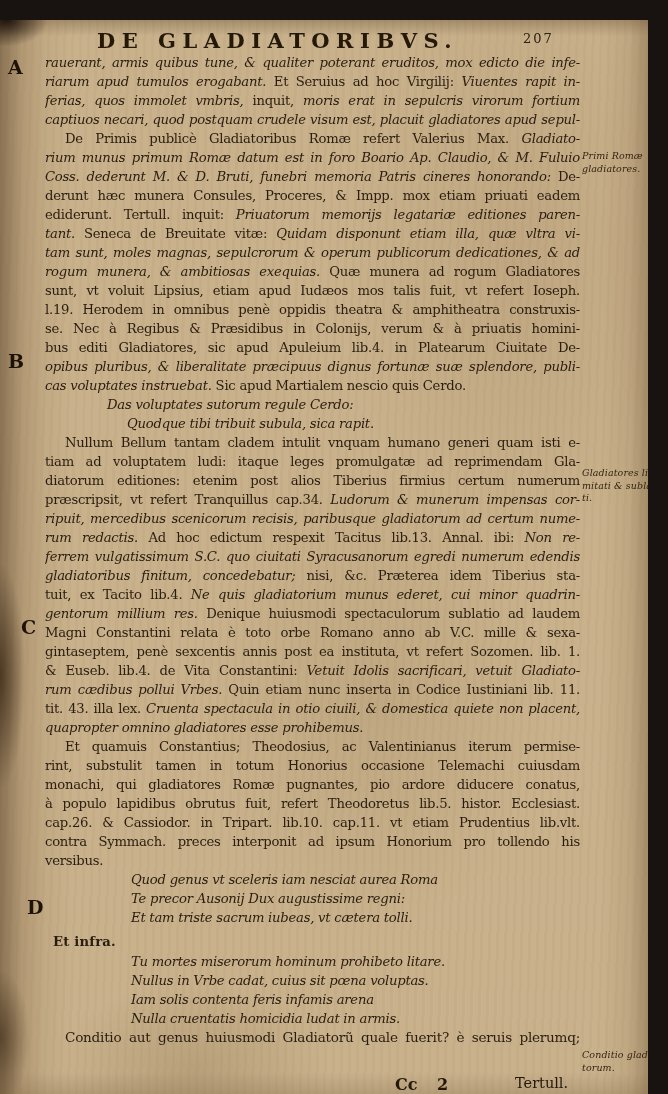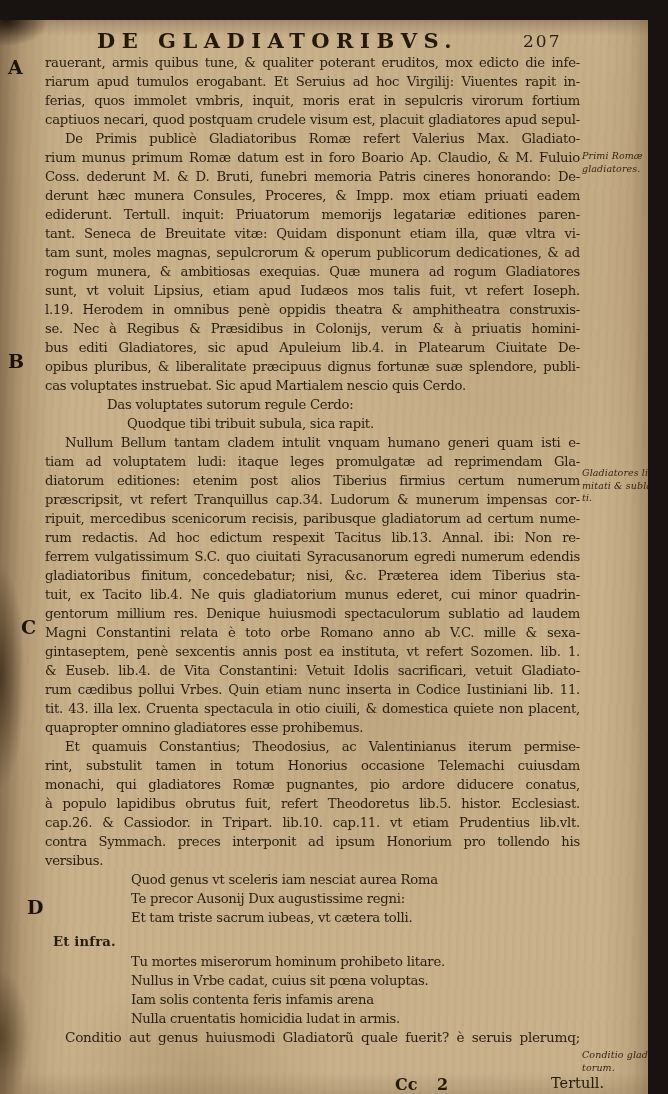--- a/index.html
+++ b/index.html
@@ -16,44 +16,44 @@
       linear-gradient(180deg, rgba(96,72,44,.35) 0px, rgba(0,0,0,0) 16px),
       radial-gradient(ellipse 260px 420px at 80% 22%, rgba(148,112,72,.16), transparent 70%),
       radial-gradient(ellipse 240px 320px at 58% 62%, rgba(140,106,66,.14), transparent 72%),
       radial-gradient(ellipse 180px 120px at 30% 96%, rgba(120,90,55,.2), transparent 75%),
       repeating-linear-gradient(92deg, rgba(70,50,30,.03) 0 3px, rgba(0,0,0,0) 3px 8px),
       #c8b18b;
     margin-top: 20px;
   }
   .head{position:absolute;top:8px;left:45px;width:535px;height:28px;}
   .head-title{position:absolute;left:52px;top:0;font-size:21px;font-weight:bold;letter-spacing:6.5px;color:#241808;}
-  .head-num{position:absolute;left:478px;top:3px;font-size:17px;letter-spacing:2px;color:#2c2010;}
+  .head-num{position:absolute;left:478px;top:3px;font-size:13px;letter-spacing:2px;color:#2c2010;}
   .textblock{position:absolute;top:33px;left:45px;width:535px;}
   .line{height:19px;line-height:19px;font-size:13.2px;letter-spacing:-0.25px;overflow:hidden;white-space:nowrap;}
   .line.j,.line.jp,.line.end{white-space:normal;text-align:justify;text-align-last:justify;}
   .line.jp{text-indent:20px;}
   .line.l{text-align:left;}
   .line.v1{padding-left:62px;}
   .line.v2{padding-left:82px;}
   .line.v3{padding-left:86px;}
   .line.inf{padding-left:8px;margin-top:5px;margin-bottom:1px;font-weight:bold;letter-spacing:.2px;}
   .line.end{text-indent:22px;margin-left:-2px;font-size:13.6px;}
-  .it{}
+  .it{font-style:italic;}
   .secletter{position:absolute;font-size:19px;font-weight:bold;color:#1d1206;}
   .sec-a{left:8px;top:36px;}
   .sec-b{left:8px;top:330px;}
   .sec-c{left:21px;top:596px;}
   .sec-d{left:27px;top:876px;}
   .note{position:absolute;left:582px;width:82px;font-size:9.5px;font-style:italic;line-height:12.5px;color:#352413;letter-spacing:.1px;}
   .note-1{top:130px;}
   .note-2{top:447px;}
   .note-3{top:1029px;}
   .sigrow{position:absolute;top:1055px;left:45px;width:535px;height:22px;}
   .sig{position:absolute;left:350px;font-size:16px;font-weight:bold;word-spacing:14px;color:#241808;}
-  .catch{position:absolute;left:506px;font-size:14.5px;color:#241808;}
+  .catch{position:absolute;left:470px;font-size:14.5px;color:#241808;}
 </style>
 </head>
 <body>
 
 <div class="page">
   <div class="head">
     <span class="head-title">DE GLADIATORIBVS.</span>
     <span class="head-num">207</span>
   </div>
 

